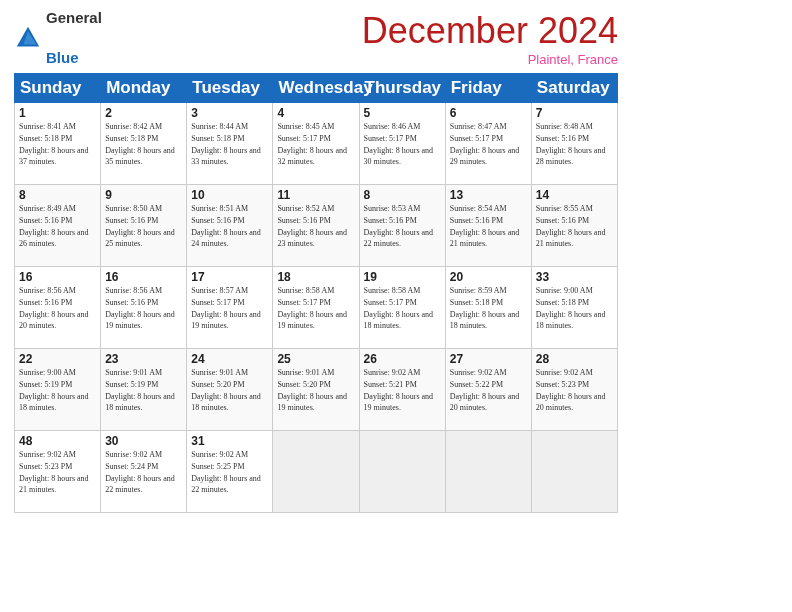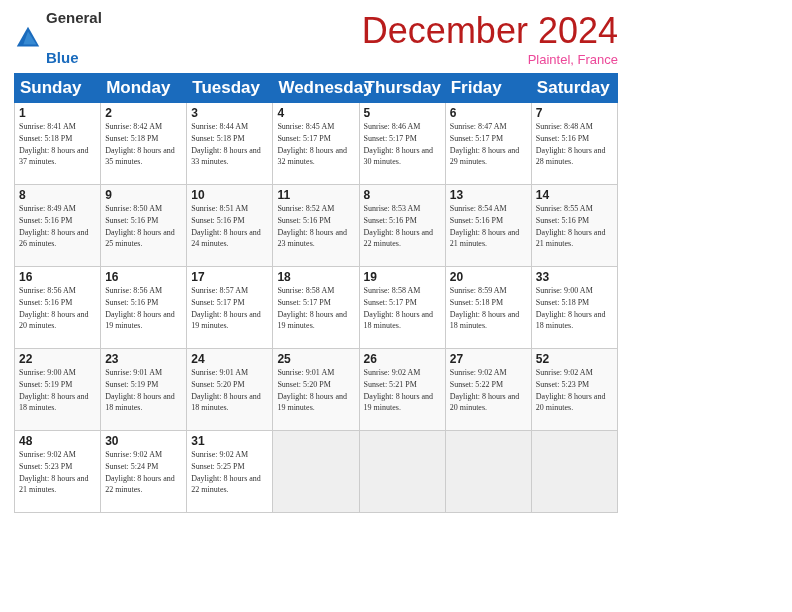--- a/index.html
+++ b/index.html
@@ -250,21 +250,21 @@
       </td>
           <td>
         <span class="day-num">26</span>
         <span class="day-info">Sunrise: 9:02 AM<br>Sunset: 5:21 PM<br>Daylight: 8 hours and 19 minutes.</span>
       </td>
           <td>
         <span class="day-num">27</span>
         <span class="day-info">Sunrise: 9:02 AM<br>Sunset: 5:22 PM<br>Daylight: 8 hours and 20 minutes.</span>
       </td>
           <td>
-        <span class="day-num">52</span>
+        <span class="day-num">28</span>
         <span class="day-info">Sunrise: 9:02 AM<br>Sunset: 5:23 PM<br>Daylight: 8 hours and 20 minutes.</span>
       </td>
         </tr>
         <tr>
           <td>
         <span class="day-num">48</span>
         <span class="day-info">Sunrise: 9:02 AM<br>Sunset: 5:23 PM<br>Daylight: 8 hours and 21 minutes.</span>
       </td>
           <td>
         <span class="day-num">30</span>

